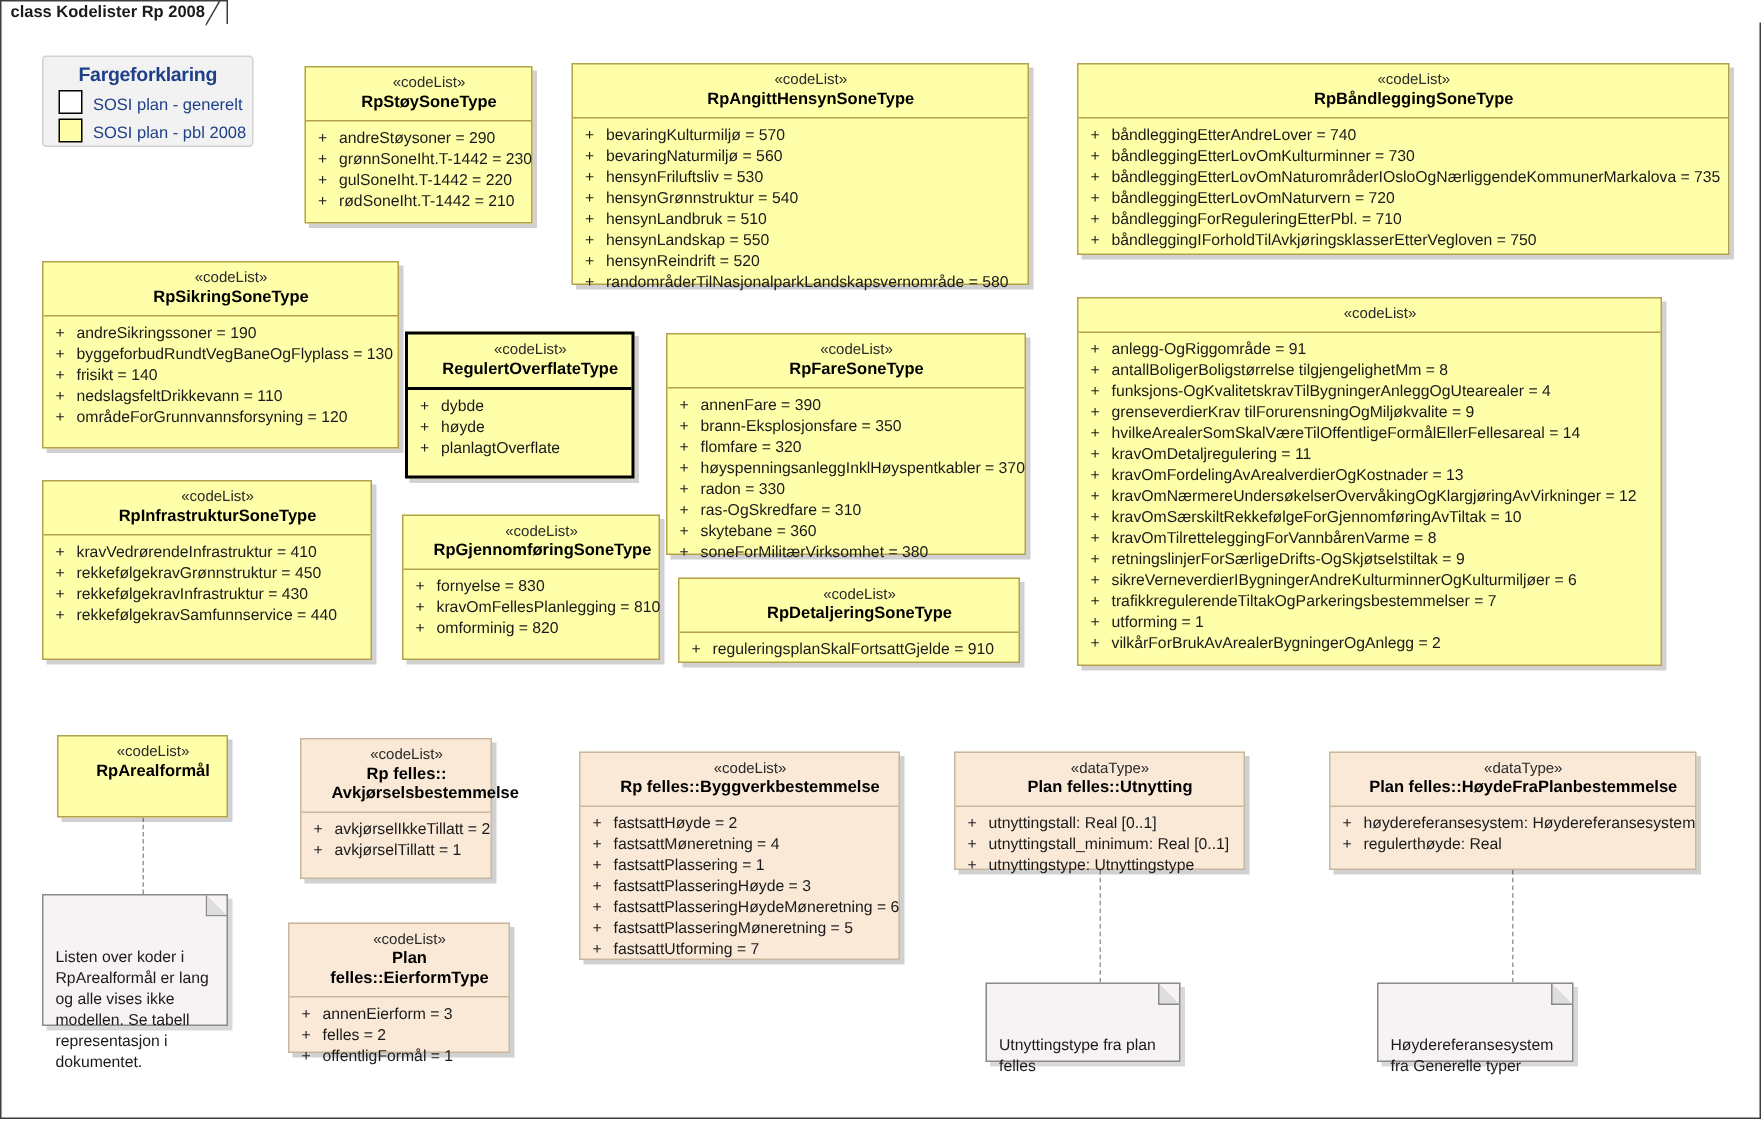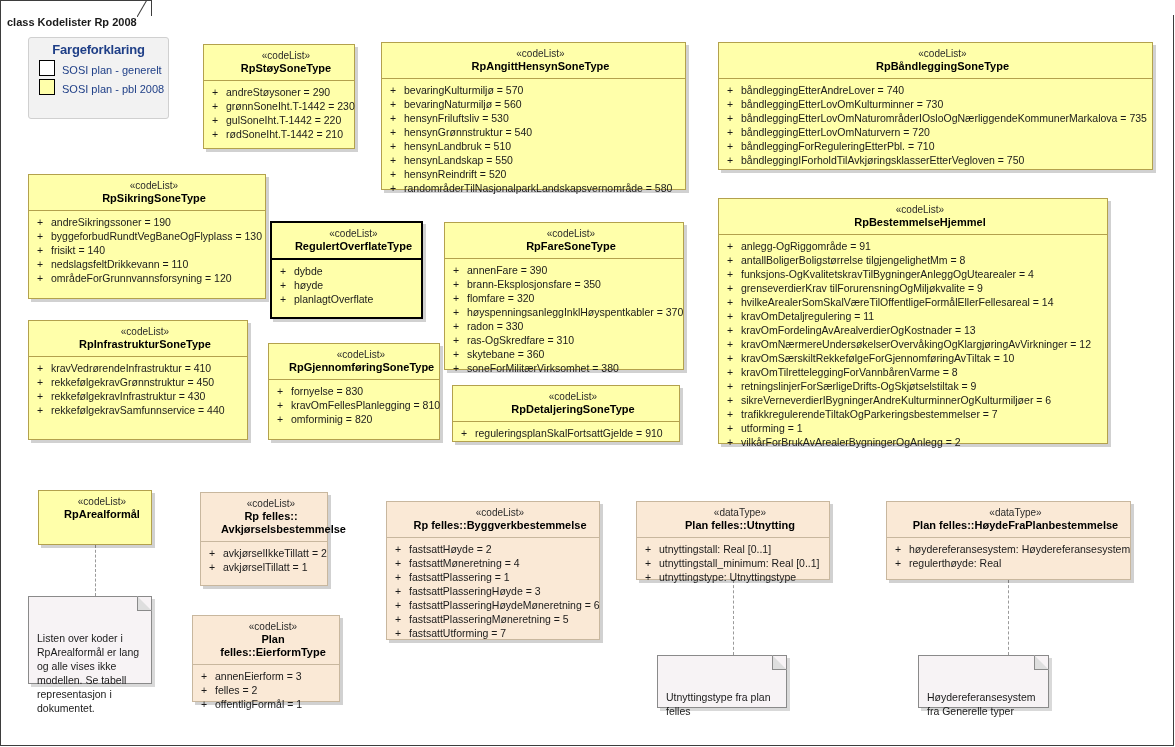--- a/index.html
+++ b/index.html
@@ -34,21 +34,21 @@
     position: absolute;
     left: 0; top: 0;
     height: 16px;
     width: 152px;
     border: 1px solid #3d3d3d;
     border-bottom: none;
     background: #ffffff;
   }
   #title-tab-label {
     position: absolute;
-    left: 6px; top: 15px;
+    left: 6px; top: 1px;
     font-size: 11px;
     font-weight: bold;
     color: #1a1a1a;
     white-space: nowrap;
   }
   #title-tab-slant {
     position: absolute;
     left: 137px; top: 0px;
     width: 22px; height: 17px;
     overflow: hidden;
@@ -60,21 +60,21 @@
     width: 26px; height: 26px;
     border-left: 1px solid #3d3d3d;
     transform: rotate(30deg);
     transform-origin: left bottom;
   }
 
   
   #legend {
     position: absolute;
     left: 28px; top: 37px;
-    width: 141px; height: 82px;
+    width: 141px; height: 61px;
     background: #f2f2f2;
     border: 1px solid #d0d0d0;
     border-radius: 3px;
   }
   #legend-title {
     text-align: center;
     font-size: 13px;
     font-weight: bold;
     color: #1f3f87;
     margin-top: 4px;
@@ -388,21 +388,20 @@
       <div class="uml-attr">
           <span class="uml-vis">+</span>
           <span>soneForMilitærVirksomhet = 380</span>
         </div>
     </div>
   </div>
 
   <div class="umlbox yellow" style="left:718px; top:198px; width:390px; height:246px;">
     <div class="uml-head">
       <div class="uml-stereo">«codeList»</div>
-      <div class="uml-name">RpBestemmelseHjemmel</div>
     </div>
     <div class="uml-body">
       <div class="uml-attr">
           <span class="uml-vis">+</span>
           <span>anlegg-OgRiggområde = 91</span>
         </div>
       <div class="uml-attr">
           <span class="uml-vis">+</span>
           <span>antallBoligerBoligstørrelse tilgjengelighetMm = 8</span>
         </div>

